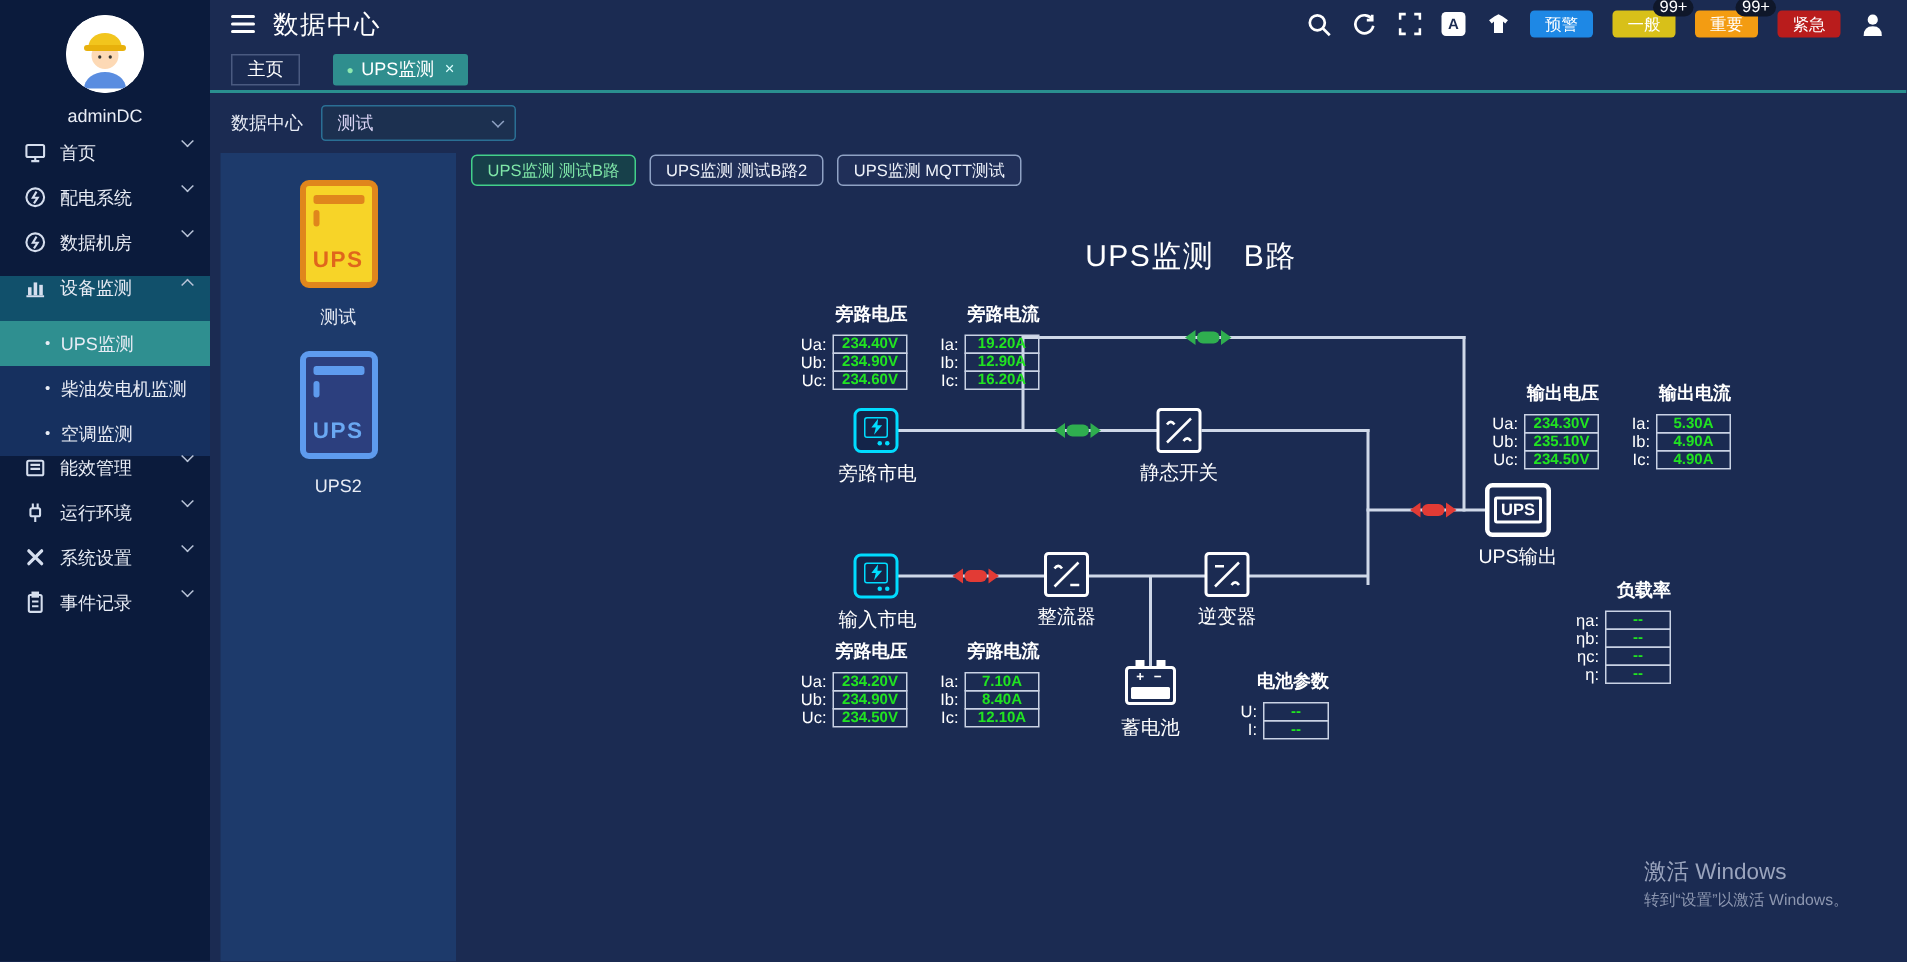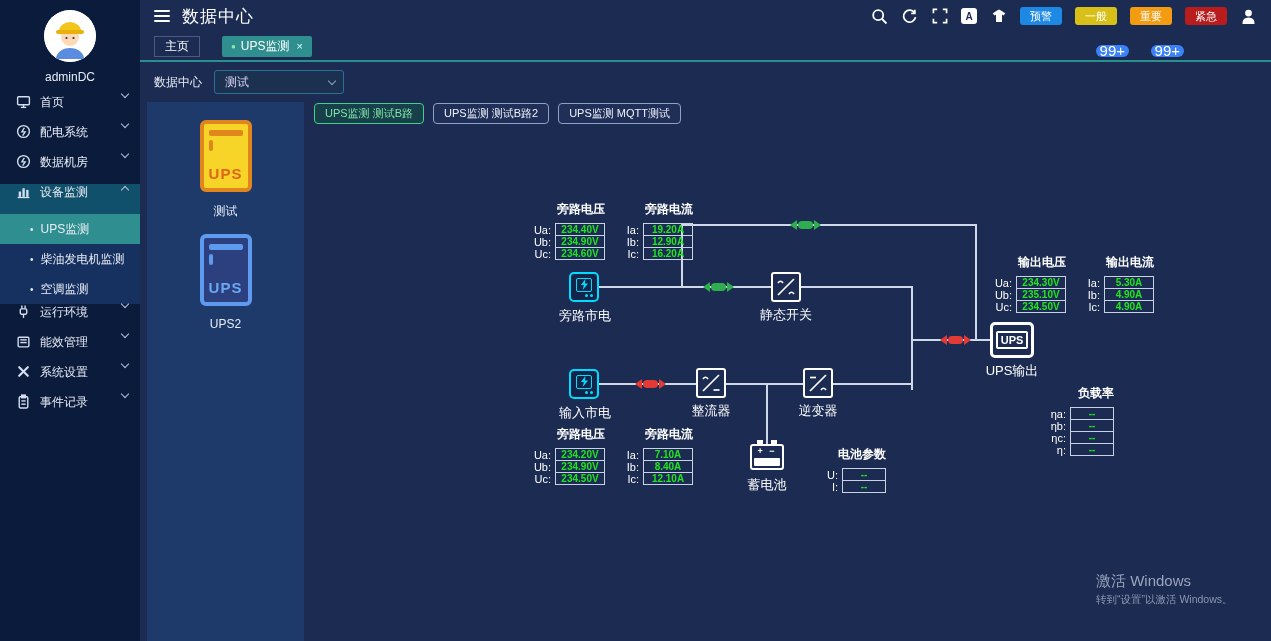--- a/index.html
+++ b/index.html
@@ -29,21 +29,21 @@
   .main { flex:1; display:flex; flex-direction:column; position:relative; }
 
   .topbar { height:32px; display:flex; align-items:center; padding:0 14px; }
   .hamburger { width:16px; display:flex; flex-direction:column; gap:3px; cursor:pointer; }
   .hamburger i { display:block; height:2px; background:#fff; border-radius:1px; }
   .app-title { font-size:17px; margin-left:12px; letter-spacing:1px; }
   .topbar-right { margin-left:auto; display:flex; align-items:center; gap:13px; }
   .hicon { width:17px; height:17px; cursor:pointer; display:flex; align-items:center; justify-content:center; }
   .trans-icon { width:16px; height:16px; background:#fff; border-radius:3px; color:#1b2b52; font-size:10px; font-weight:bold; display:flex; align-items:center; justify-content:center; cursor:pointer; }
   .alarm-btn { position:relative; height:18px; padding:0 10px; border:none; border-radius:3px; color:#fff; font-size:11px; cursor:pointer; font-family:inherit; }
-  .alarm-btn .badge { position:absolute; top:-8px; right:-12px; background:#3b82f6; color:#fff; font-size:15px; line-height:12px; padding:0 4px; border-radius:8px;margin-top:46px; }
+  .alarm-btn .badge { position:absolute; top:-8px; right:-12px; background:#0f172a; color:#fff; font-size:11px; line-height:12px; padding:0 4px; border-radius:8px; }
 
   .breadcrumbbar { height:30px; display:flex; align-items:center; gap:22px; padding:0 14px; border-bottom:2px solid #2a8f8f; }
   .tag-home { height:21px; display:flex; align-items:center; padding:0 10px; border:1px solid #4a5a80; background:#1b2b52; font-size:12px; cursor:pointer; }
   .tag-active { height:21px; display:flex; align-items:center; gap:5px; padding:0 9px; background:#2f8e8e; font-size:12px; border-radius:2px; cursor:pointer; }
   .tag-active .dot { color:#8ce8b0; font-size:8px; }
   .tag-active .close { font-size:11px; color:#dff; margin-left:2px; cursor:pointer; }
 
   .toolbar { height:40px; display:flex; align-items:center; padding:0 14px; gap:12px; }
   .toolbar-label { font-size:12px; color:#e8ecf5; }
   .dc-select { width:130px; height:24px; background:#1c3050; border:1px solid #2a6f94; border-radius:3px; display:flex; align-items:center; padding:0 8px 0 10px; font-size:12px; color:#d9d4f5; cursor:pointer; }
@@ -179,35 +179,35 @@
           <span class="bullet">•</span>
           <span>柴油发电机监测</span>
         </div>
         <div class="submenu-item">
           <span class="bullet">•</span>
           <span>空调监测</span>
         </div>
       </div>
       <div class="menu-item">
         <svg class="micon" viewBox="0 0 14 14" fill="none" stroke="#d5deee" stroke-width="1.3">
+            <rect x="2" y="3" width="10" height="9" rx="1"></rect>
+            <line x1="4" y1="5.5" x2="10" y2="5.5"></line>
+            <line x1="4" y1="8" x2="10" y2="8"></line>
+          </svg>
+        <span class="mlabel">能效管理</span>
+        <i class="chev"></i>
+      </div>
+      <div class="menu-item">
+        <svg class="micon" viewBox="0 0 14 14" fill="none" stroke="#d5deee" stroke-width="1.3">
             <rect x="4" y="4.5" width="6" height="5" rx="1"></rect>
             <line x1="5.5" y1="1.5" x2="5.5" y2="4.5"></line>
             <line x1="8.5" y1="1.5" x2="8.5" y2="4.5"></line>
             <line x1="7" y1="9.5" x2="7" y2="13"></line>
           </svg>
         <span class="mlabel">运行环境</span>
-        <i class="chev"></i>
-      </div>
-      <div class="menu-item">
-        <svg class="micon" viewBox="0 0 14 14" fill="none" stroke="#d5deee" stroke-width="1.3">
-            <rect x="2" y="3" width="10" height="9" rx="1"></rect>
-            <line x1="4" y1="5.5" x2="10" y2="5.5"></line>
-            <line x1="4" y1="8" x2="10" y2="8"></line>
-          </svg>
-        <span class="mlabel">能效管理</span>
         <i class="chev"></i>
       </div>
       <div class="menu-item">
         <svg class="micon" viewBox="0 0 14 14" fill="none" stroke="#d5deee" stroke-width="2" stroke-linecap="round">
             <line x1="3" y1="3" x2="11" y2="11"></line>
             <line x1="11" y1="3" x2="3" y2="11"></line>
           </svg>
         <span class="mlabel">系统设置</span>
         <i class="chev"></i>
       </div>
@@ -312,20 +312,21 @@
       </div>
 
       <div class="diagram">
 
         <div class="tabs-row">
           <div class="tab active">UPS监测 测试B路</div>
           <div class="tab">UPS监测 测试B路2</div>
           <div class="tab">UPS监测 MQTT测试</div>
         </div>
 
+        <div class="diag-title">UPS监测   B路</div>
 
         <div class="wire h" style="left:294px; top:184px; width:175px;"></div>
         <div class="wire v" style="left:377px; top:123px; height:62px;"></div>
         <div class="wire h" style="left:377px; top:122px; width:296px;"></div>
         <div class="wire h" style="left:497px; top:184px; width:112px;"></div>
         <div class="wire v" style="left:607px; top:184px; height:104px;"></div>
         <div class="wire h" style="left:607px; top:237px; width:84px;"></div>
         <div class="wire v" style="left:671px; top:122px; height:117px;"></div>
         <div class="wire h" style="left:294px; top:281px; width:314px;"></div>
         <div class="wire v" style="left:462px; top:282px; height:62px;"></div>

